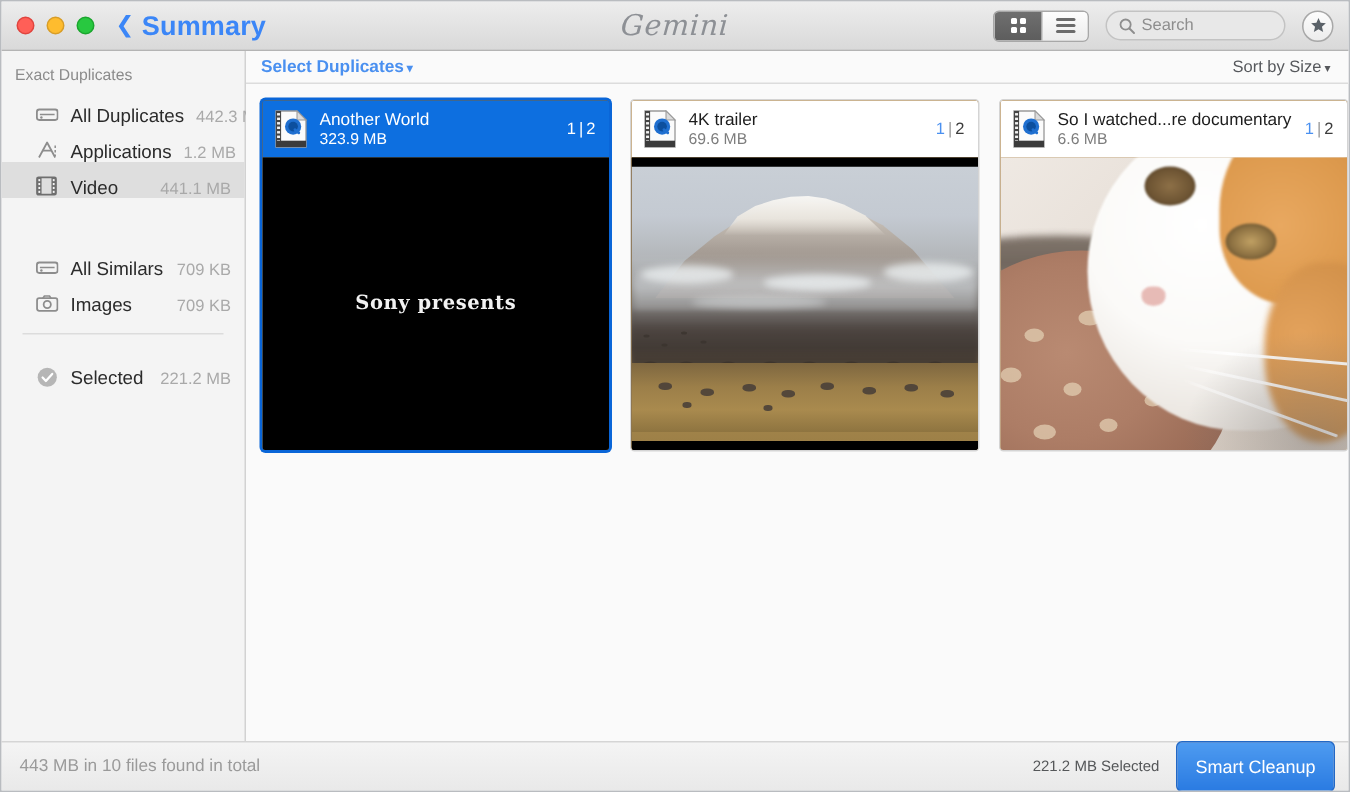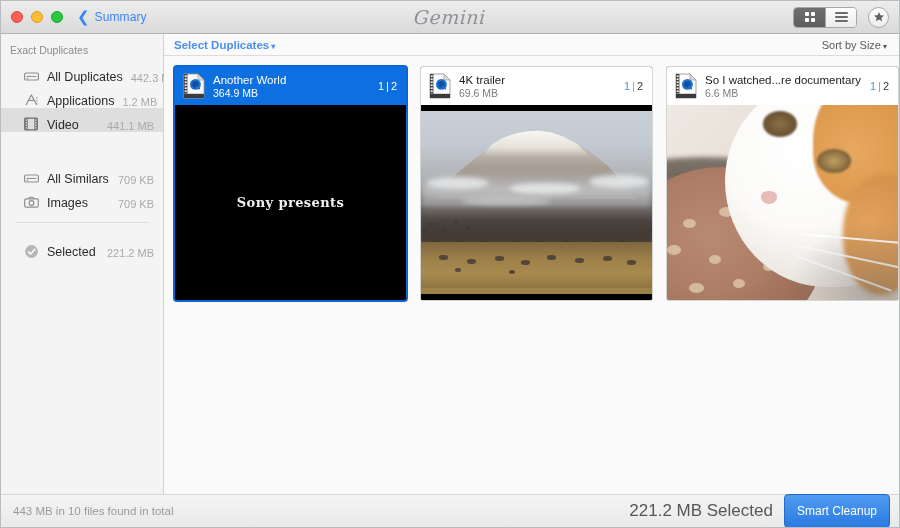--- a/index.html
+++ b/index.html
@@ -41,21 +41,21 @@
 
   .back-group {
     display: flex; align-items: center; gap: 5px;
     margin-left: 14px;
   }
   .chev-left {
     color: #3b86f7; font-size: 15px; line-height: 1;
     font-weight: 400; display: block; margin-top: -1px;
   }
   .back-label {
-    color: #3b86f7; font-size: 12px; font-weight: normal;
+    color: #3b86f7; font-size: 18px; font-weight: bold;
     letter-spacing: 0.1px;
   }
 
   .brand {
     position: absolute; left: 0; right: 0;
     text-align: center;
     pointer-events: none;
   }
   .brand-text {
     display: inline-block;
@@ -312,21 +312,21 @@
   
   .statusbar {
     height: 33px; flex: 0 0 33px;
     background: linear-gradient(to bottom,#f4f4f4,#e9e9e9);
     border-top: 1px solid #d5d5d5;
     display: flex; align-items: center;
     padding: 0 9px 0 12px;
   }
   .status-left { font-size: 11.5px; color: #9a9a9a; }
   .status-right { margin-left: auto; display: flex; align-items: center; gap: 11px; }
-  .selected-size { font-size: 17px; color: #555759; }
+  .selected-size { font-size: 10px; color: #555759; }
   .smart-btn {
     height: 34px; padding: 0 12px; border-radius: 4px;
     background: linear-gradient(to bottom,#4e9bf0,#2a7be2);
     border: 1px solid #2268c6;
     color: #fff; font-size: 12px;
     display: flex; align-items: center;
   }
 </style>
 </head>
 <body>
@@ -361,20 +361,27 @@
         </div>
         <div class="seg-btn">
           <span class="list-ico">
               <i></i>
               <i></i>
               <i></i>
             </span>
         </div>
       </div>
 
+      <div class="searchbox">
+        <svg class="search-ico" width="11" height="11" viewBox="0 0 11 11">
+          <circle cx="4.4" cy="4.4" r="3.4" fill="none" stroke="#8e8e8e" stroke-width="1.2"></circle>
+          <line x1="7" y1="7" x2="10" y2="10" stroke="#8e8e8e" stroke-width="1.3" stroke-linecap="round"></line>
+        </svg>
+        <span class="search-ph">Search</span>
+      </div>
 
       <div class="star-btn">
         <svg width="12" height="12" viewBox="0 0 12 12">
           <polygon points="6,1 7.4,4.2 10.9,4.5 8.3,6.9 9.1,10.3 6,8.5 2.9,10.3 3.7,6.9 1.1,4.5 4.6,4.2" fill="#5a6168"></polygon>
         </svg>
       </div>
     </div>
   </div>
 
   <div class="body">
@@ -496,21 +503,21 @@
               <rect x="2.7" y="14.4" width="2" height="1.6" fill="#f2f2f2"></rect>
               <rect x="2.7" y="17.4" width="2" height="1.6" fill="#f2f2f2"></rect>
               <rect x="2.7" y="20.4" width="2" height="1.6" fill="#f2f2f2"></rect>
               <circle cx="13.4" cy="11.4" r="5.4" fill="#1f6fd0"></circle>
               <circle cx="13.4" cy="11.4" r="3.2" fill="#0c4f9e"></circle>
               <path d="M14.6 13.4 L17.2 15.6" stroke="#1f6fd0" stroke-width="1.8" stroke-linecap="round"></path>
               <rect x="2" y="20.8" width="20" height="4.2" fill="#3b3b3b"></rect>
             </svg>
             <div class="card-meta">
               <span class="card-title">Another World</span>
-              <span class="card-size">364.9 MB</span>
+              <span class="card-size">323.9 MB</span>
             </div>
             <div class="card-count">
               <span class="cur">1</span><span class="sep">|</span><span>2</span>
             </div>
           </div>
           <div class="thumb t-black">
             <span>Sony presents</span>
           </div>
         </div>
 

